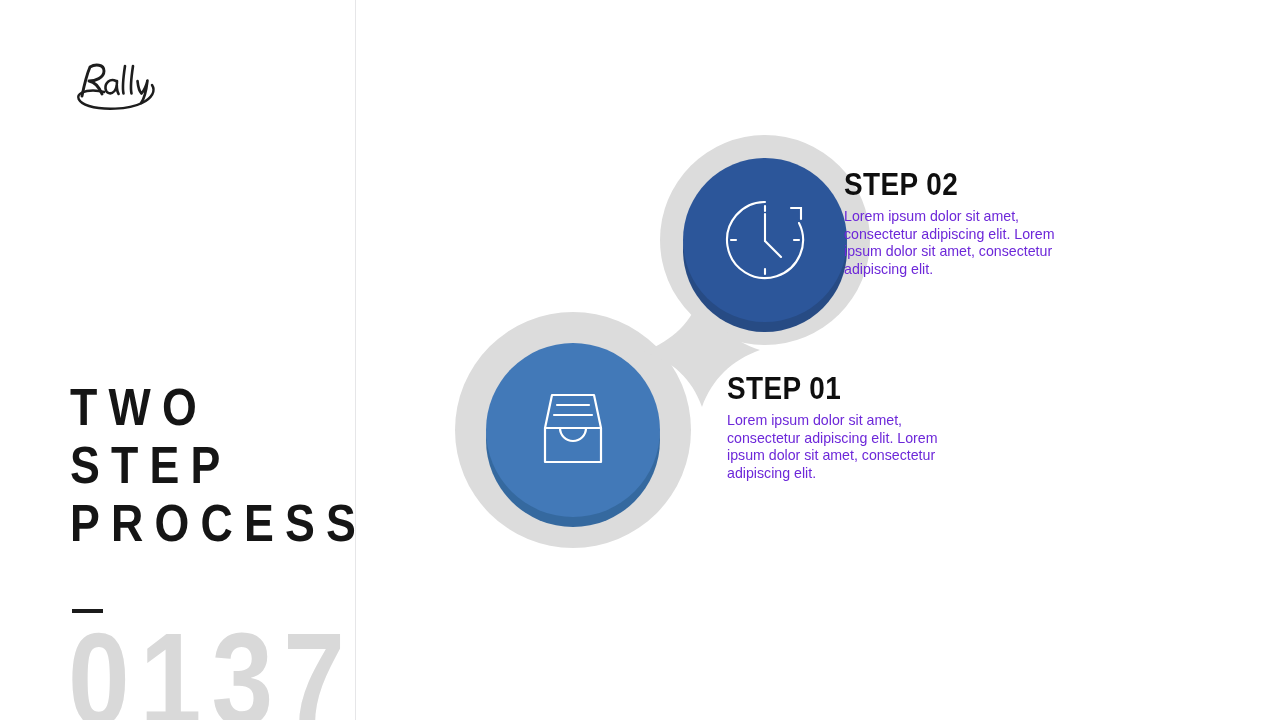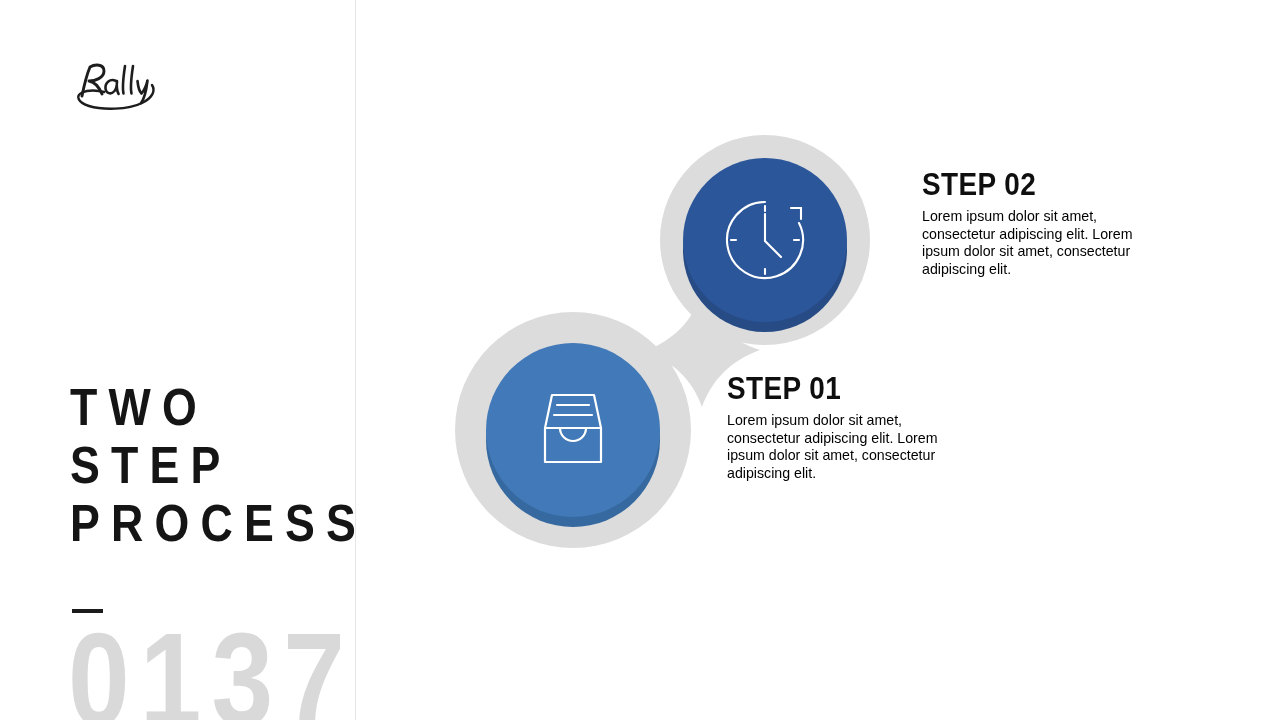--- a/index.html
+++ b/index.html
@@ -98,25 +98,25 @@
     transform: scaleX(0.9);
     transform-origin: left top;
     white-space: nowrap;
     margin: 0 0 6px 0;
   }
 
   .step-body {
     font-family: "Liberation Sans", sans-serif;
     font-size: 14.2px;
     line-height: 17.5px;
-    color: #000000;
+    color: #6d28d9;
     margin: 0;
   }
 
-  #step02-block { left: 922px; top: 168px; width: 236px; }
+  #step02-block { left: 844px; top: 168px; width: 236px; }
   #step01-block { left: 727px; top: 372px; width: 236px; }
 </style>
 </head>
 <body>
 
 <div id="slide">
 
   <div class="divider-line"></div>
 
   <div class="logo">

